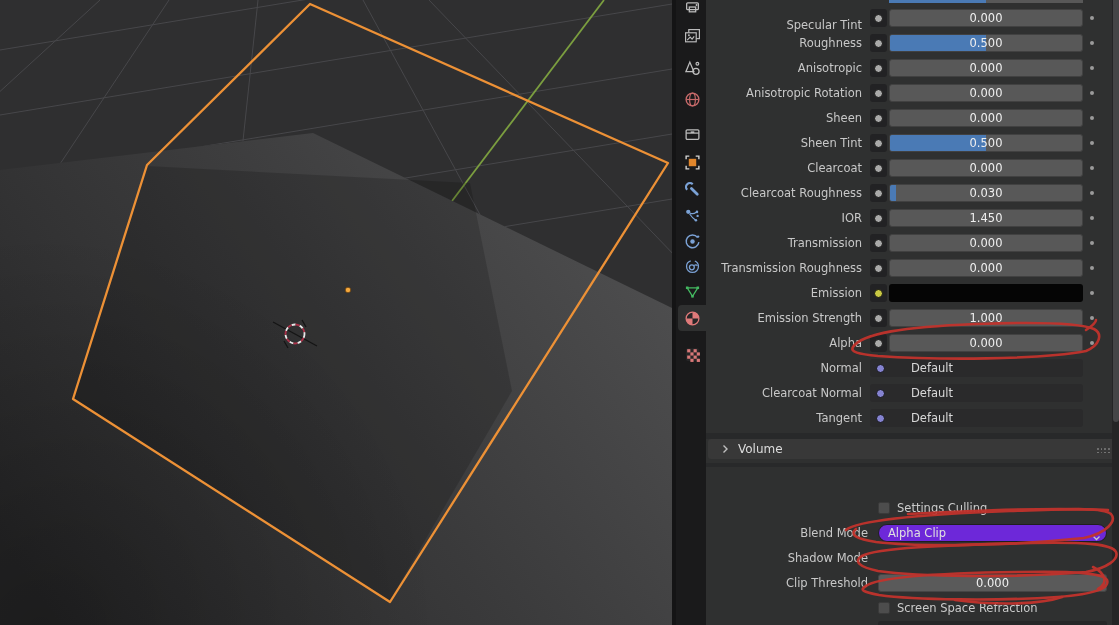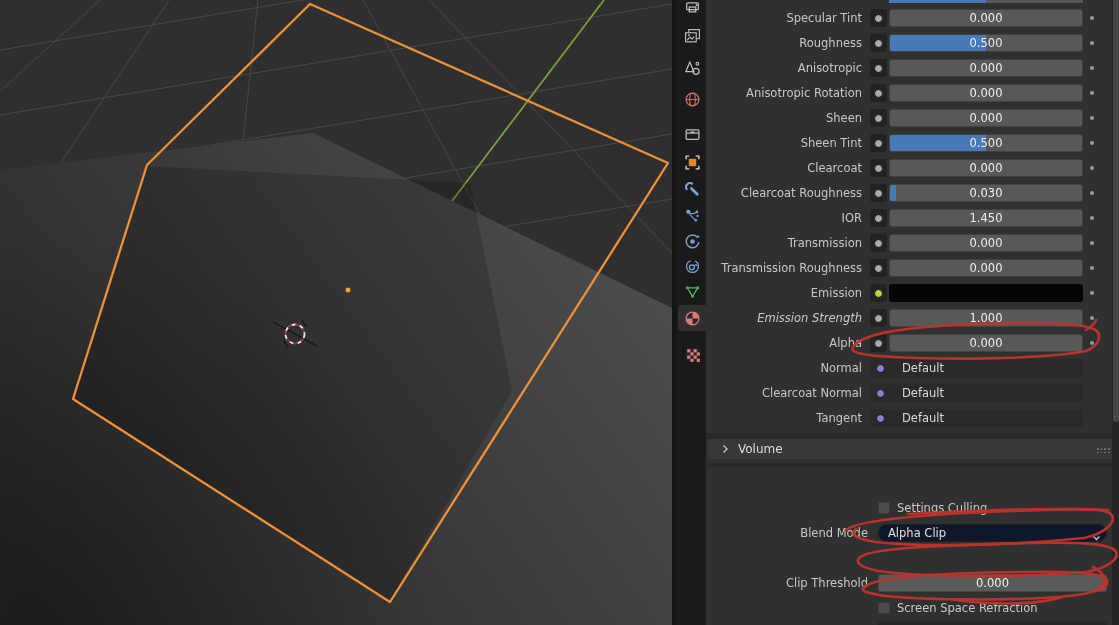--- a/index.html
+++ b/index.html
@@ -25,36 +25,36 @@
   .socket-dot{width:9px;height:9px;border-radius:50%;background:#a9a9a9;border:1px solid #141414;}
   .socket-dot.yellow{background:#c9c943;}
   .socket-dot.vector{background:#8583d1;}
   .field{position:absolute;height:18px;border-radius:3px;overflow:hidden;font-size:11.5px;color:#efefef;}
   .field.slider{left:183px;width:194px;background:#585858;border:1px solid #414141;}
   .field .fill{position:absolute;left:0;top:0;bottom:0;background:#4a7ab5;}
   .field .val{position:absolute;left:0;right:0;top:0;bottom:0;text-align:center;line-height:17px;}
   .field.colorswatch{left:183px;width:194px;background:#050505;}
   .field.linkfield{left:164px;width:213px;background:#2a2a2b;display:flex;align-items:center;}
   .field.linkfield .socket-dot{margin-left:6px;}
-  .field.linkfield .val{position:static;text-align:center;margin-left:17px;color:#d8d8d8;}
+  .field.linkfield .val{position:static;text-align:center;margin-left:26px;color:#d8d8d8;}
   .decorator{position:absolute;left:384px;width:4px;height:4px;border-radius:50%;background:#9b9b9b;}
 
   .sliver{position:absolute;overflow:hidden;}
 
   .panel-header{position:absolute;left:2px;width:410px;height:20px;background:#383838;
                 border-radius:3px;display:flex;align-items:center;color:#dcdcdc;font-size:12px;}
   .panel-header .chev{margin:0 8px 0 12px;display:flex;}
   .drag-dots{position:absolute;right:8px;top:9px;width:13px;height:6px;}
   .drag-dots i{position:absolute;width:1.8px;height:1.8px;border-radius:50%;background:#7d7d7d;}
 
   .checkbox{position:absolute;width:12px;height:12px;background:#4d4d4d;border-radius:2px;border:1px solid #3a3a3a;}
   .check-label{position:absolute;font-size:11.5px;color:#cbcbcb;line-height:14px;white-space:nowrap;}
   .settings-label{position:absolute;left:0;width:162px;height:18px;line-height:18px;text-align:right;
                   font-size:11.5px;color:#c8c8c8;white-space:nowrap;}
-  .dropdown{position:absolute;left:172px;width:229px;height:18px;background:#0f172a;border:1px solid #1f1f1f;
+  .dropdown{position:absolute;left:172px;width:229px;height:18px;background:#6d28d9;border:1px solid #1f1f1f;
             border-radius:9px;color:#e0e0e0;font-size:11.5px;line-height:16px;padding-left:9px;}
   .dropdown .dd-chev{position:absolute;right:5px;top:5px;}
   .numfield{position:absolute;left:172px;width:229px;height:18px;background:#5a5a5a;border:1px solid #454545;
             border-radius:3px;color:#f0f0f0;font-size:11.5px;line-height:16px;text-align:center;}
 
   .scrollbar-track{position:absolute;left:1112px;top:0;width:7px;height:625px;background:#252526;}
   .scrollbar-thumb{position:absolute;left:1112.5px;top:0;width:6px;height:422px;background:#454547;border-radius:0 0 3px 3px;}
 
   #annotations{position:absolute;left:0;top:0;pointer-events:none;}
 </style>
@@ -246,21 +246,21 @@
     </div>
 
   <div class="panel">
 
     <div class="sliver" style="left:183px;top:0;width:194px;height:3px;background:#585858;">
       <div style="position:absolute;left:0;top:0;width:50%;height:100%;background:#4a7ab5;"></div>
     </div>
 
     <div id="surface-rows">
         <div>
-          <div class="prop-label" style="top: 9px;">Specular Tint</div>
+          <div class="prop-label" style="top: 16px;">Specular Tint</div>
           <div class="socket-btn" style="top: 9px;">
             <span class="socket-dot "></span>
           </div>
           <div class="field slider" style="top: 9px;">
             <div class="fill" style="width:0.0%"></div>
             <span class="val">0.000</span>
           </div>
           <div class="decorator" style="top: 16px;"></div>
         </div>
         <div>
@@ -375,21 +375,21 @@
         </div>
         <div>
           <div class="prop-label" style="top: 284px;">Emission</div>
           <div class="socket-btn" style="top: 284px;">
             <span class="socket-dot yellow"></span>
           </div>
           <div class="field colorswatch" style="top: 284px;"></div>
           <div class="decorator" style="top: 291px;"></div>
         </div>
         <div>
-          <div class="prop-label" style="top: 309px; font-style: italic;">Emission Strength</div>
+          <div class="prop-label" style="top: 309px;">Emission Strength</div>
           <div class="socket-btn" style="top: 309px;">
             <span class="socket-dot "></span>
           </div>
           <div class="field slider" style="top: 309px;">
             <div class="fill" style="width:0.0%"></div>
             <span class="val">1.000</span>
           </div>
           <div class="decorator" style="top: 316px;"></div>
         </div>
         <div>
@@ -455,20 +455,21 @@
     <div class="settings-label" style="top:524px;">Blend Mode</div>
     <div class="dropdown" style="top:524px;">
       <span>Alpha Clip</span>
       <span class="dd-chev">
         <svg width="9" height="8" viewBox="0 0 9 8">
             <polyline points="1.5,2.5 4.5,5.5 7.5,2.5" fill="none" stroke="#c8c8c8" stroke-width="1.3"></polyline>
           </svg>
       </span>
     </div>
 
+    <div class="settings-label" style="top:549px;">Shadow Mode</div>
 
     <div class="settings-label" style="top:574px;">Clip Threshold</div>
     <div class="numfield" style="top:574px;">
       <span>0.000</span>
     </div>
 
     <div class="checkbox" style="left:172px;top:602px;"></div>
     <div class="check-label" style="left:191px;top:601px;">Screen Space Refraction</div>
 
     <div class="sliver" style="left:172px;top:621px;width:229px;height:4px;background:#272728;border-radius:3px 3px 0 0;"></div>

